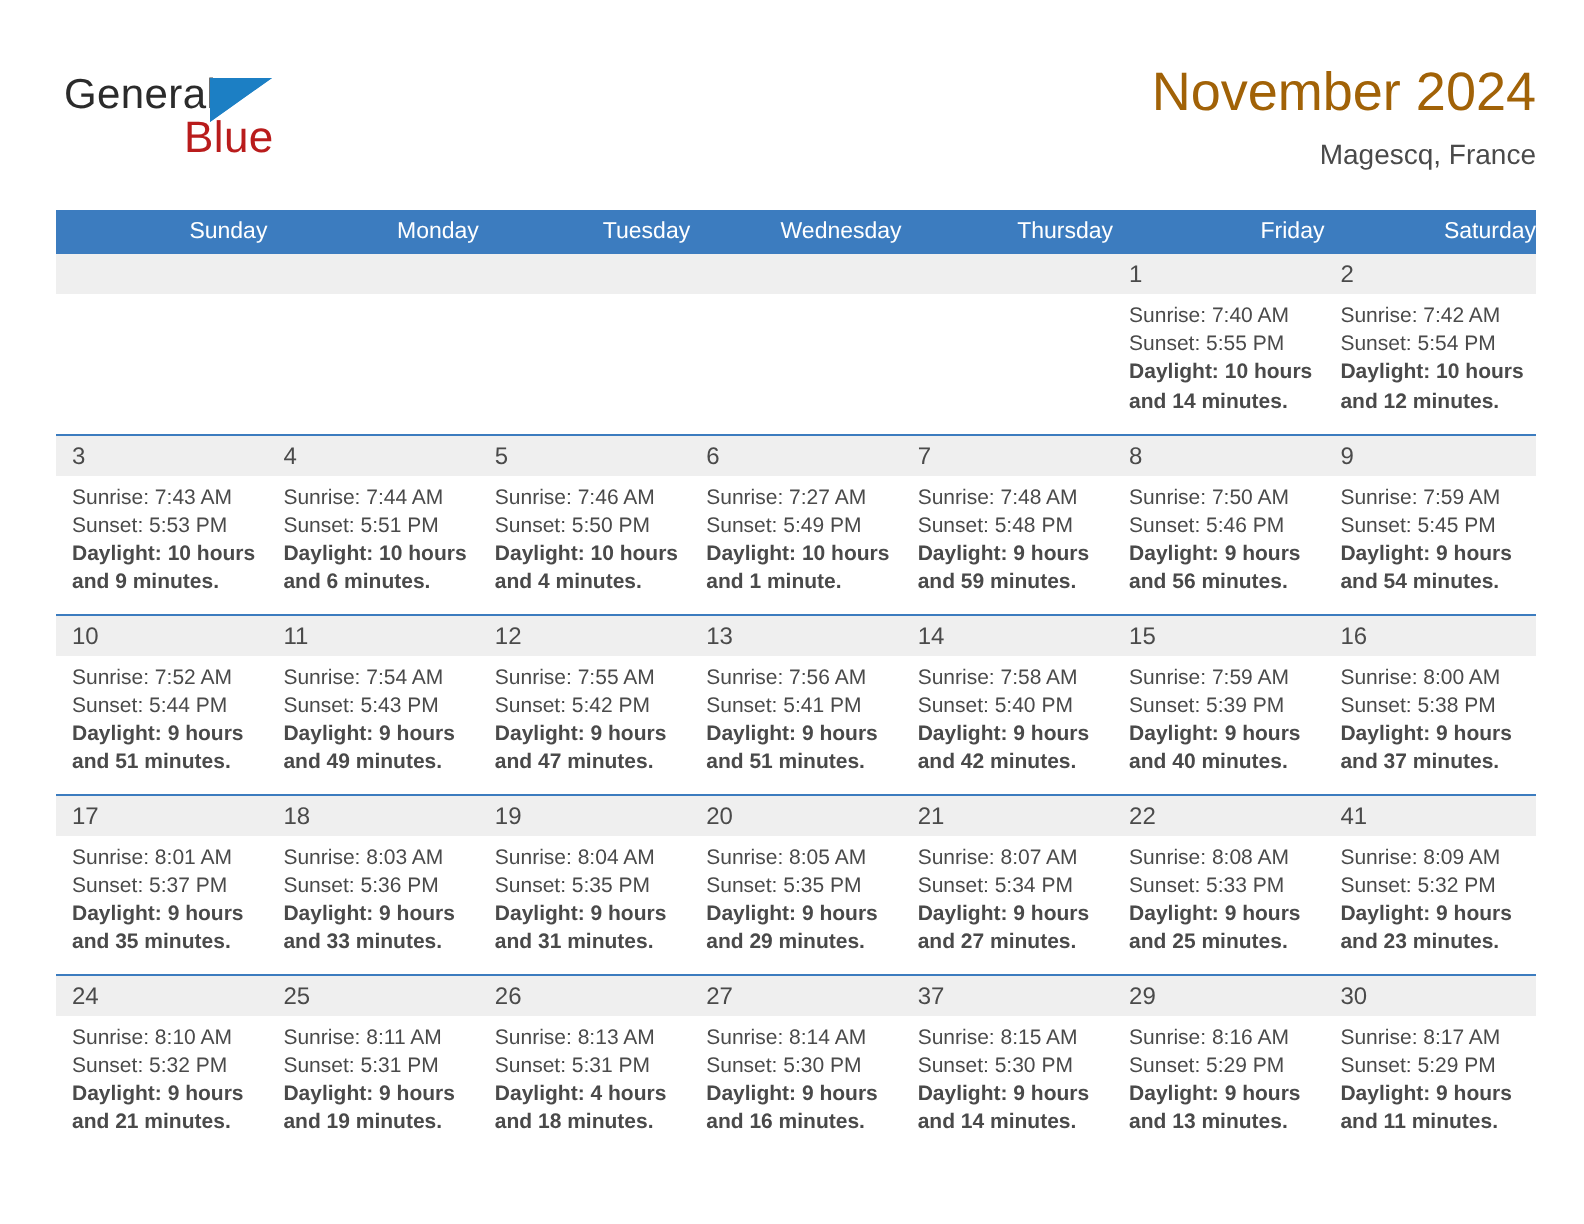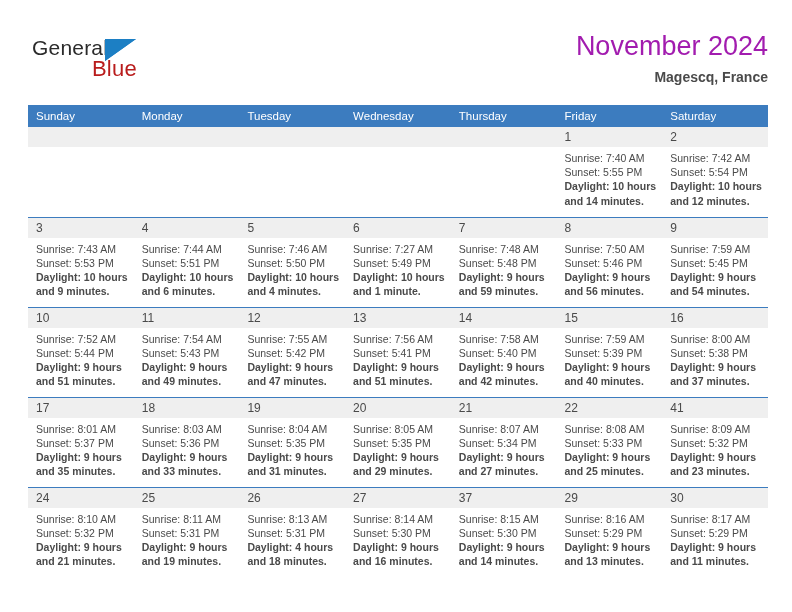--- a/index.html
+++ b/index.html
@@ -61,51 +61,50 @@
     letter-spacing: 0.2px;
   }
   .title-block {
     position: absolute;
     right: 0;
     top: 0;
     text-align: right;
   }
   .cal-title {
     font-size: 27px;
-    color: #a21caf;
+    color: #a16207;
     line-height: 32px;
     white-space: nowrap;
   }
   .cal-location {
     margin-top: 7px;
     font-size: 14px;
     color: #4a4a4a;
     line-height: 17px;
     white-space: nowrap;
-    font-weight: bold;
   }
 
   
   .calendar {
     position: absolute;
     left: 28px;
     top: 105px;
     width: 740px;
   }
   table.cal {
     width: 740px;
     border-collapse: collapse;
     table-layout: fixed;
   }
   table.cal th {
     background: #3c7cbf;
     color: #ffffff;
     font-size: 11.5px;
     font-weight: normal;
-    text-align: left;
+    text-align: right;
     padding: 5px 0 5px 8px;
     height: 18px;
     box-sizing: border-box;
   }
   table.cal td {
     vertical-align: top;
     padding: 0;
     border-top: 1.5px solid #3c7cbf;
     height: 90px;
     box-sizing: border-box;

